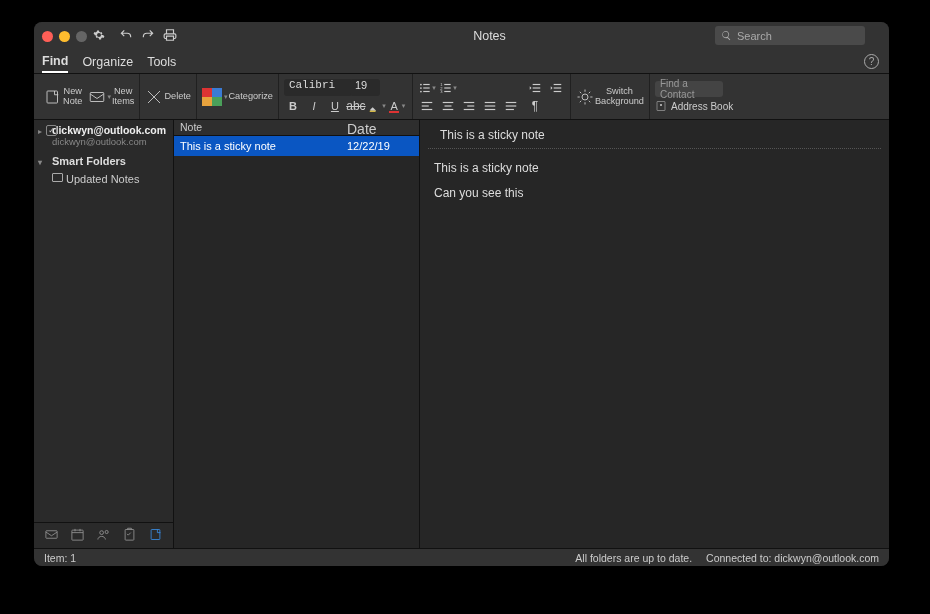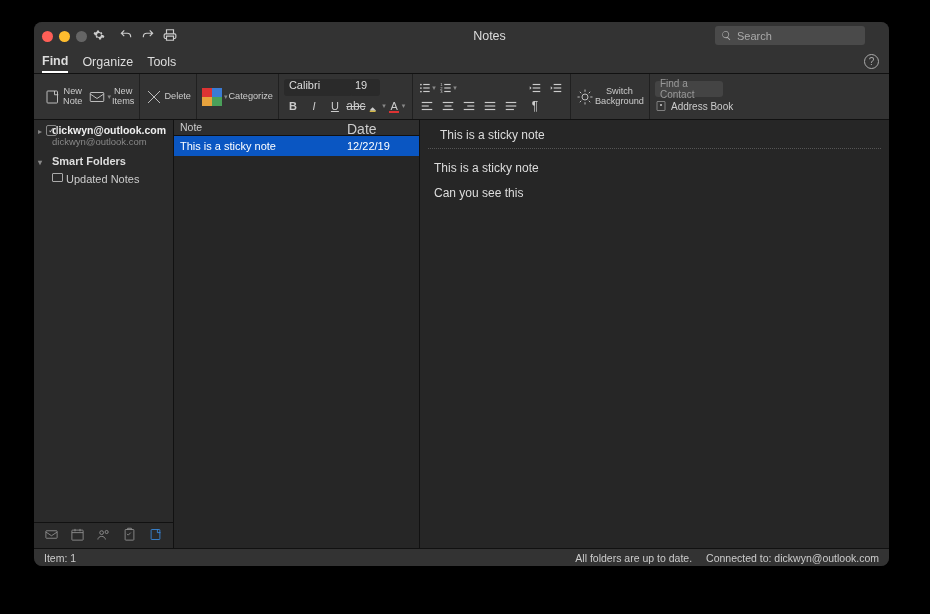--- a/index.html
+++ b/index.html
@@ -31,21 +31,21 @@
   .rbtn { display:flex; align-items:center; justify-content:center; gap:1px; min-width:28px; cursor:default;}
   .rbtn .ic { height:18px; display:flex; align-items:center; justify-content:center;}
   .rbtn .lb { font-size:9.2px; line-height:1; text-align:center; white-space:pre;}
   .rbtn svg{width:18px;height:18px;fill:none;stroke:#ccc;stroke-width:1.2;}
   .mini { display:flex; flex-direction:column; gap:2px;}
   .minirow{display:flex;gap:3px;align-items:center;}
   .minibtn{width:18px;height:16px;display:flex;align-items:center;justify-content:center;border-radius:2px;}
   .minibtn svg{width:14px;height:14px;fill:#ccc;}
   .fontbox{display:flex;align-items:center;gap:3px;}
   .fontsel{background:#2a2a2a;color:#ddd;border:none;font-size:11px;height:17px;padding:0 14px 0 5px;border-radius:3px;position:relative;}
-  .fontsel.wide{width:68px;} .fontsel.nw{width:30px;}
+  .fontsel.wide{width:68px;font-family:Liberation Mono, monospace;} .fontsel.nw{width:30px;}
   .chev{color:#888;font-size:8px;margin-left:-12px;pointer-events:none;}
   .catbox{width:20px;height:18px;display:grid;grid-template-columns:1fr 1fr;grid-template-rows:1fr 1fr;}
   .catbox span:nth-child(1){background:#d33;} .catbox span:nth-child(2){background:#3a7bd5;}
   .catbox span:nth-child(3){background:#e8a33d;} .catbox span:nth-child(4){background:#4aa05a;}
   .contactgrp{display:flex;flex-direction:column;gap:3px;}
   .findc{background:#444;border-radius:3px;width:68px;height:16px;font-size:10px;color:#999;display:flex;align-items:center;padding:0 5px;}
   .addrbk{display:flex;align-items:center;gap:4px;color:#ccc;font-size:10px;}
   .addrbk svg{width:12px;height:12px;fill:#ccc;}
 
   

